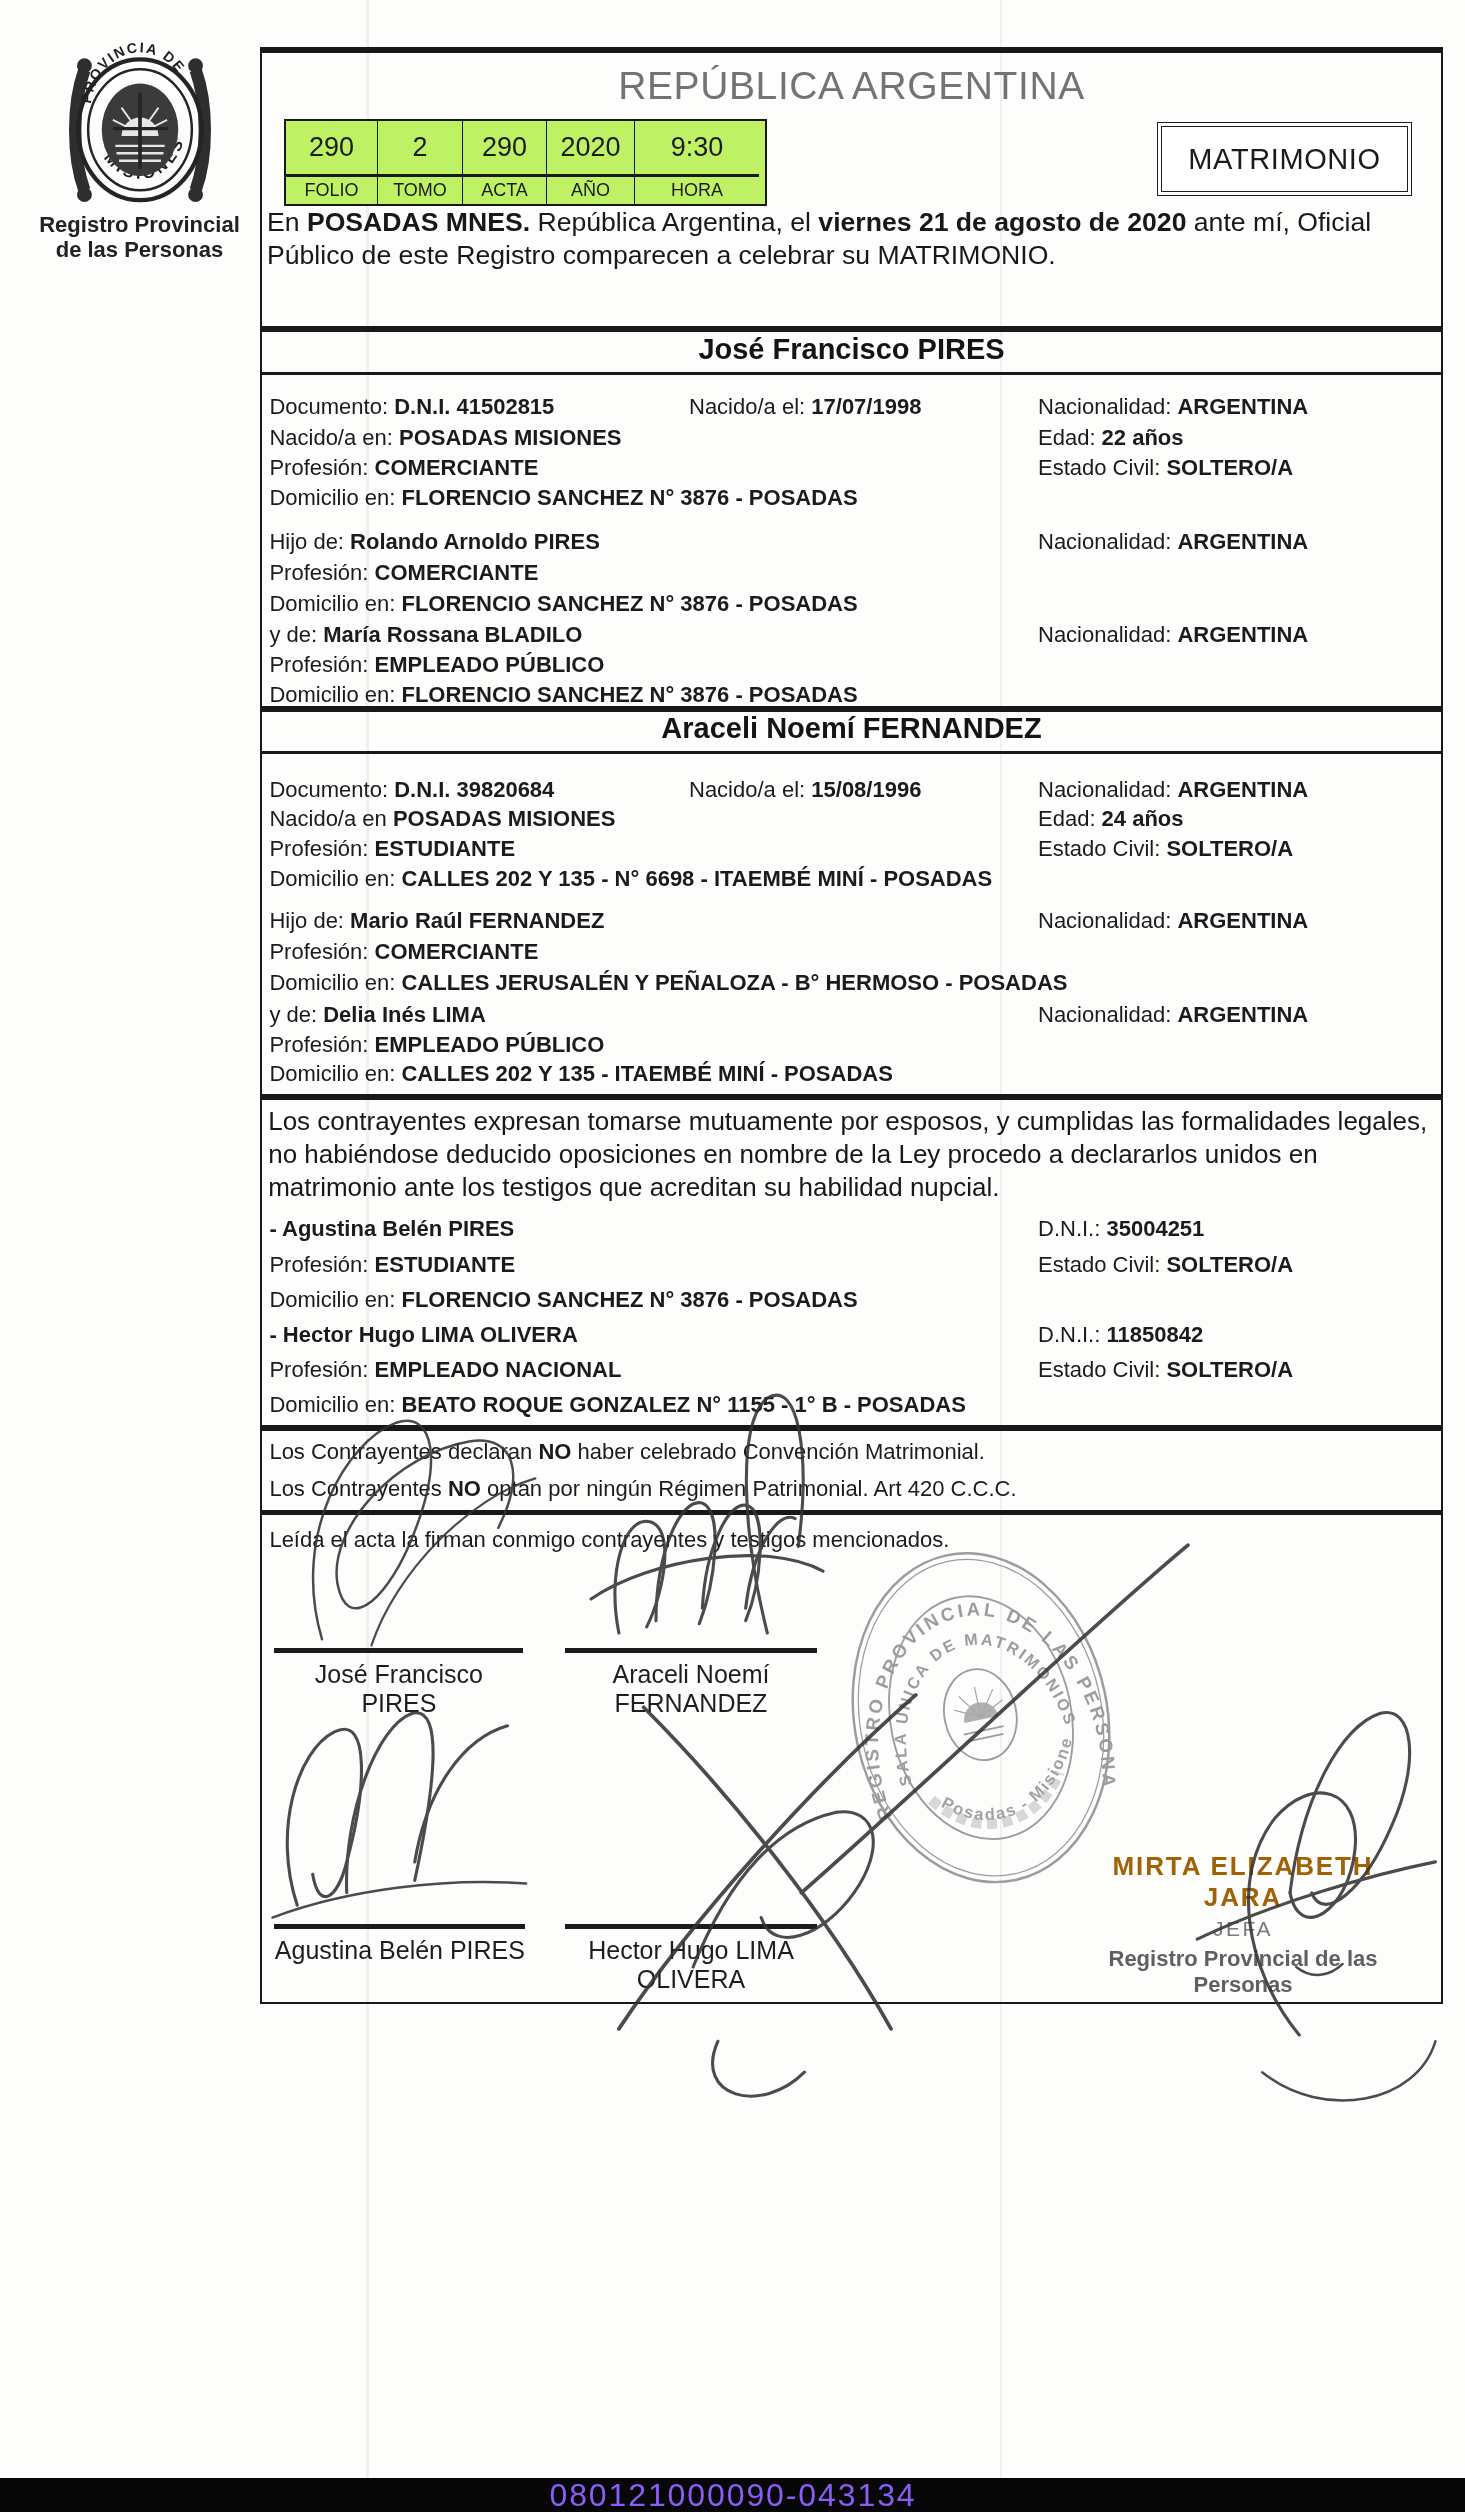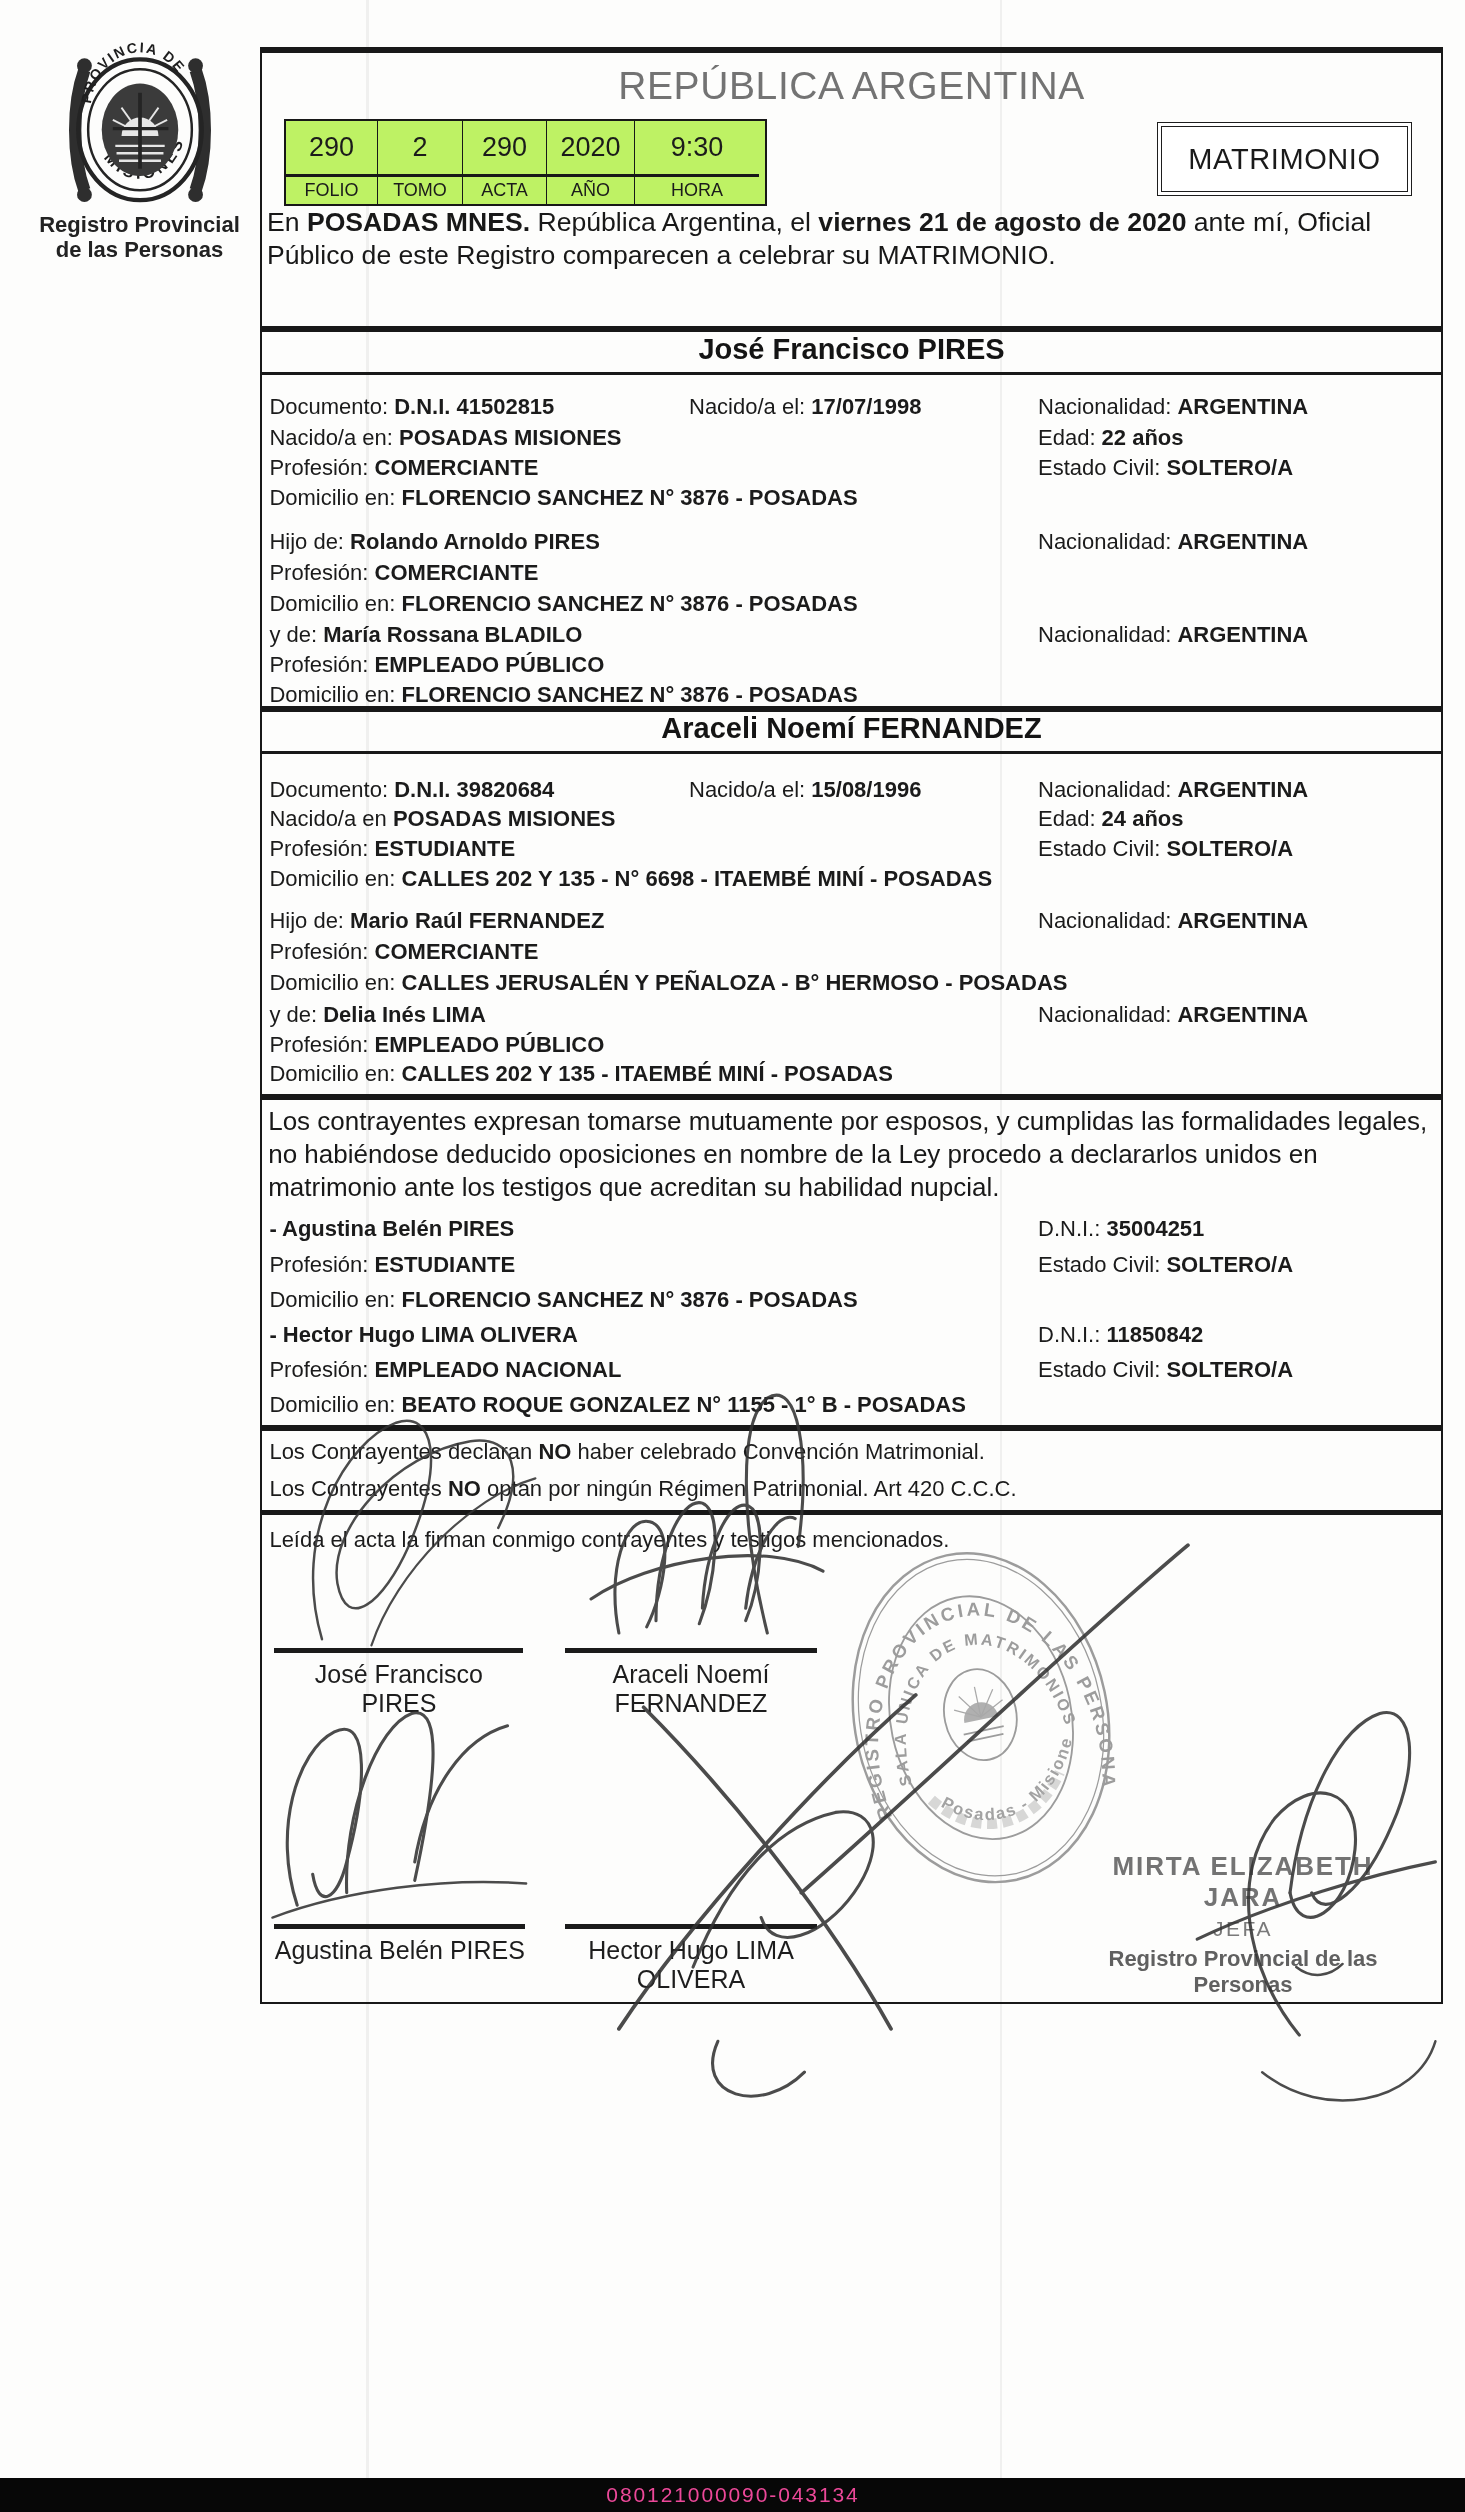--- a/index.html
+++ b/index.html
@@ -38,27 +38,27 @@
   .b2{position:absolute;left:427px;}
   .c{position:absolute;left:776px;}
   .para{position:absolute;left:6.2px;width:1170px;font-size:26px;line-height:33px;color:#181818;}
   
   .sigline{position:absolute;height:5px;background:#1b1b1b;}
   .siglab{position:absolute;text-align:center;font-size:25px;color:#1d1d1d;}
   
   .artlayer{position:absolute;left:0;top:0;width:1466px;height:2512px;pointer-events:none;}
   .roundseal{position:absolute;left:846px;top:1540px;width:270px;height:356px;}
   .stamp{position:absolute;left:1070px;top:1851px;width:346px;text-align:center;color:#6a6a6a;}
-  .stamp .s-name{font-size:26px;font-weight:bold;letter-spacing:1.9px;color:#737373;}
+  .stamp .s-name{font-size:26px;font-weight:bold;letter-spacing:1.9px;color:#a16207;}
   .stamp .s-role{font-size:21px;font-weight:normal;letter-spacing:2.5px;margin-top:3.7px;color:#7a7a7a;}
   .stamp .s-org{font-size:22px;font-weight:bold;margin-top:5px;color:#606060;}
   
   .footerbar{position:absolute;left:0;top:2478px;width:1466px;height:34px;background:#070707;
              display:flex;align-items:center;justify-content:center;}
-  .footerbar span{color:#ec4899;font-size:21px;letter-spacing:1.9px;}
+  .footerbar span{color:#8b5cf6;font-size:32px;letter-spacing:1.9px;}
 </style>
 </head>
 <body>
 
 <div class="page">
   <div class="streak" style="left:366px;width:2.5px;"></div>
   <div class="streak" style="left:1000px;width:1.9px;"></div>
 
   <svg class="emblem" viewBox="0 0 272 290">
     <path d="M46,55 C26,110 26,195 46,250" stroke="#2e2e2e" stroke-width="20" fill="none"></path>

